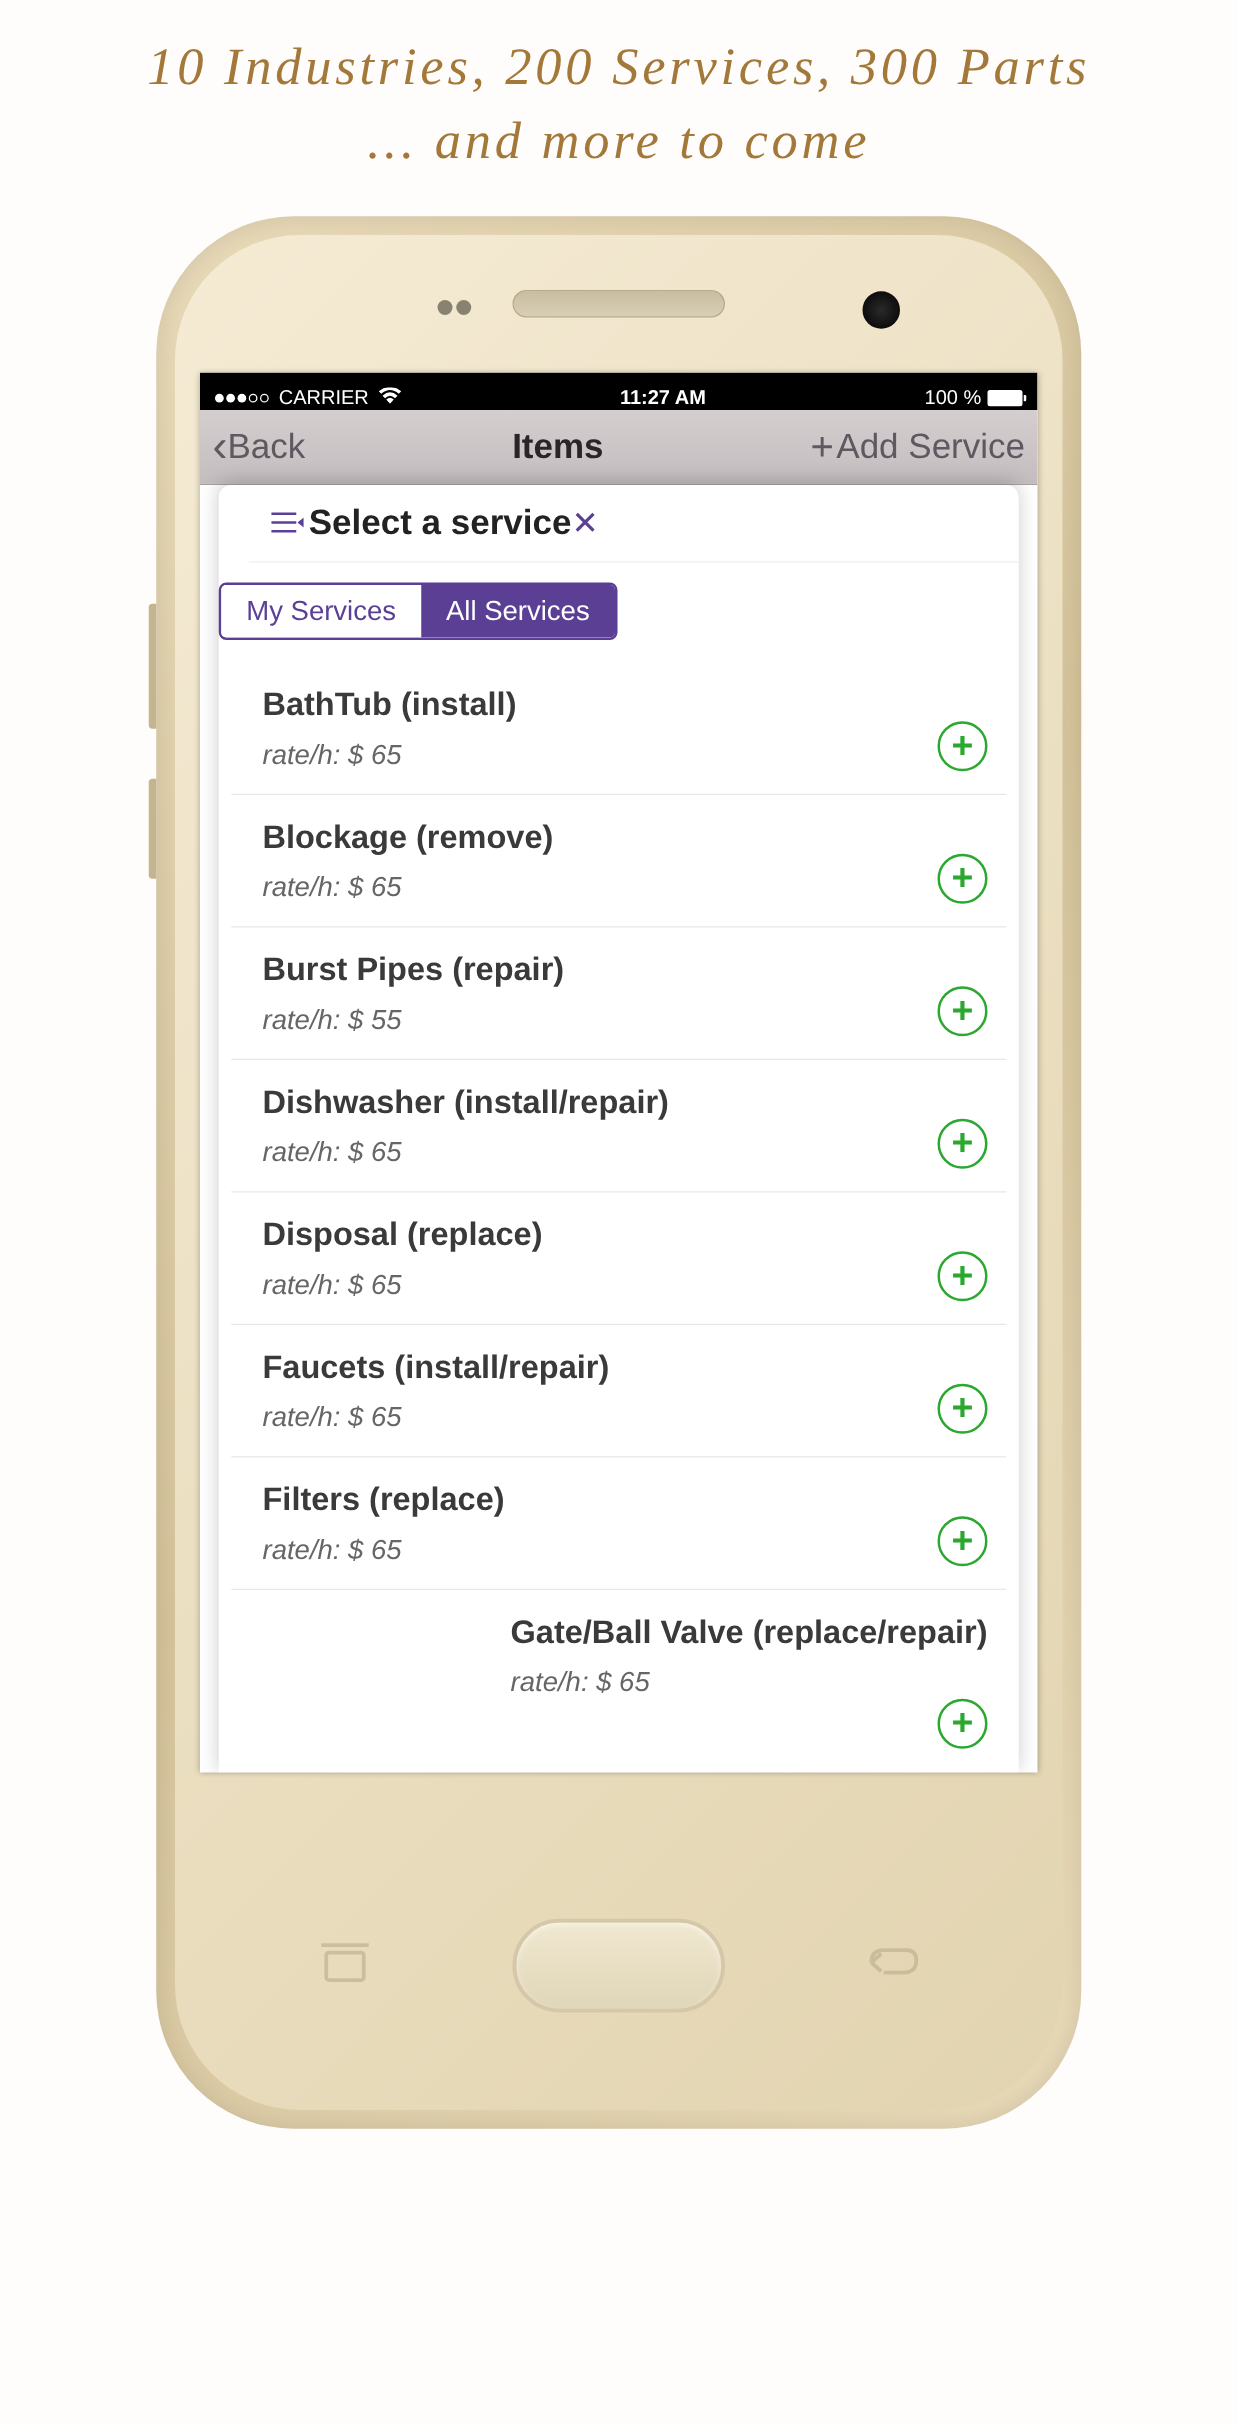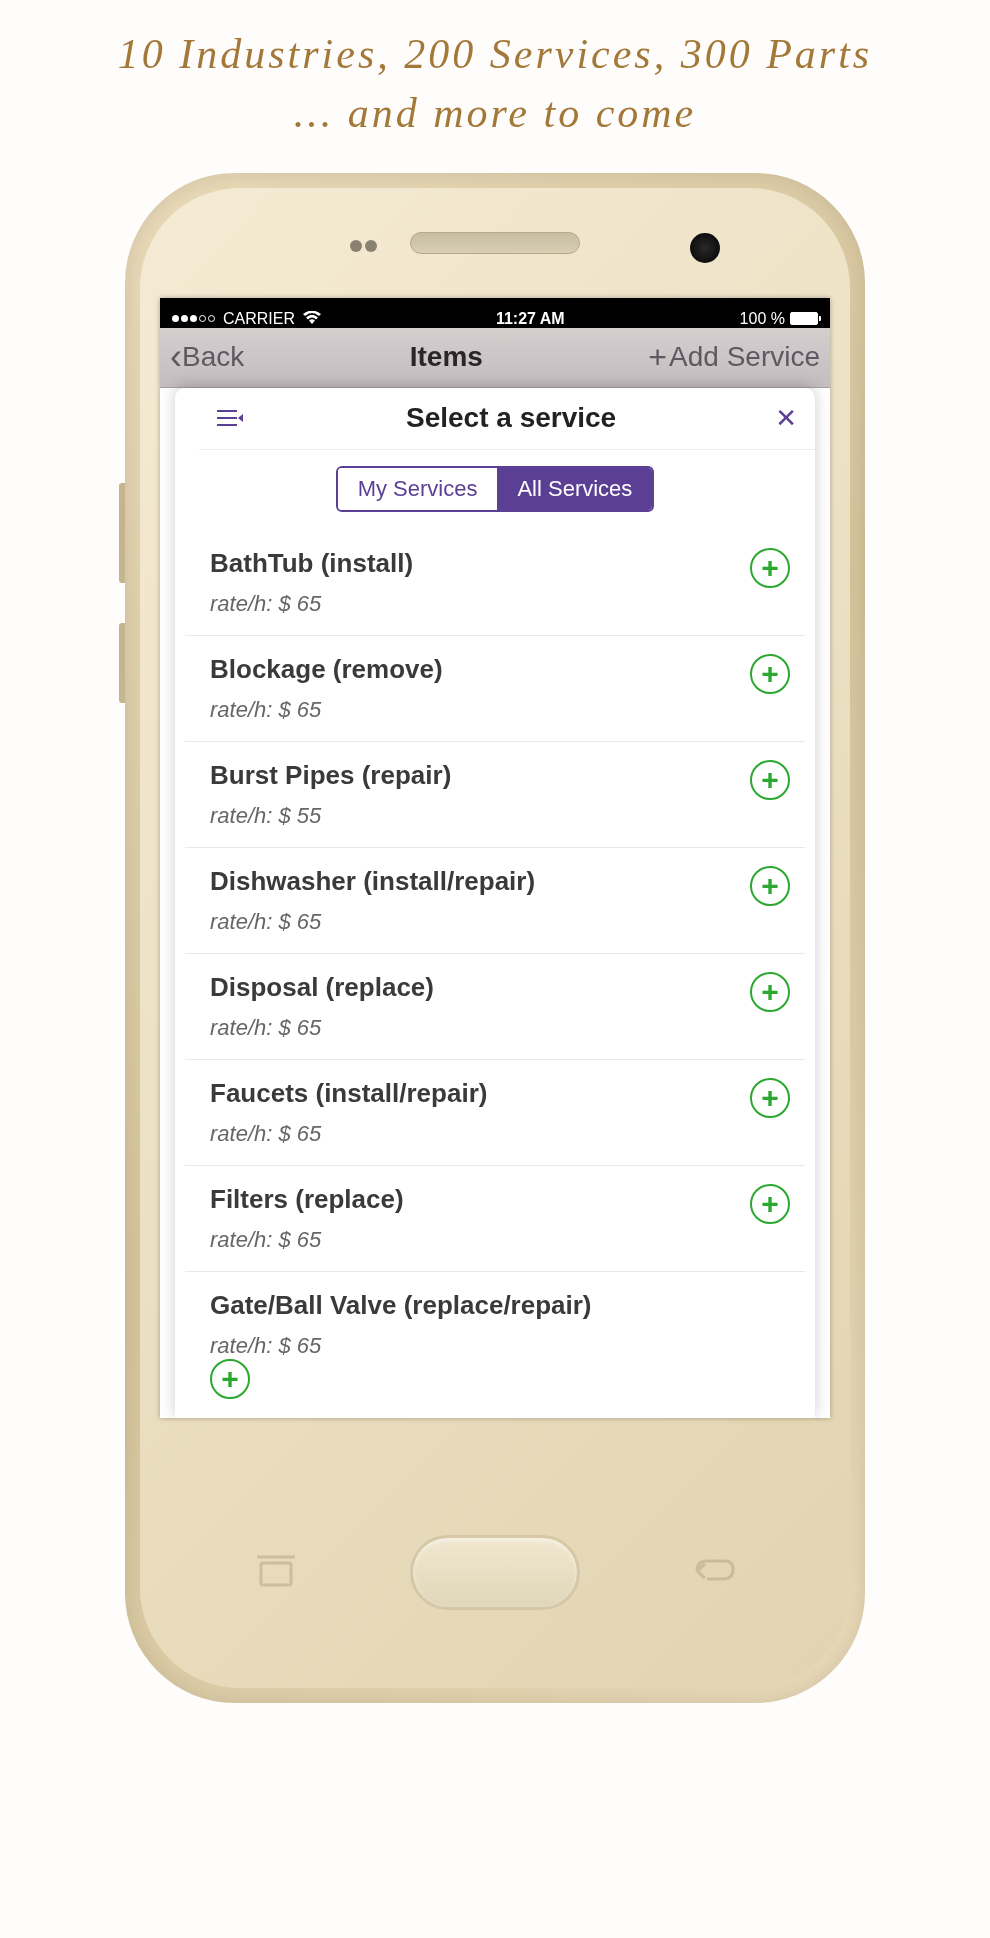--- a/index.html
+++ b/index.html
@@ -138,36 +138,35 @@
       border-top-left-radius: 10px;
       border-top-right-radius: 10px;
       box-shadow: 0 -2px 15px rgba(0,0,0,0.2);
       display:flex;
       flex-direction:column;
     }
     .modal-header {
       height: 62px;
       display:flex;
       align-items:center;
-      justify-content:space-between;
+      justify-content:flex-start;
       padding: 0 18px;
       border-bottom:1px solid #eee;
       margin-left:24px;
     }
     .menu-icon {
       width: 30px;
       color: #5b3f94;
       display:flex; flex-direction:column; gap:4px;
     }
     .menu-icon svg { width:26px; height:18px; }
     .modal-title { font-size: 28px; font-weight:700; color:#222; }
     .close-icon { color:#5b3f94; font-size:26px; font-weight:300; }
     .segment-row {
       display:flex;
-      justify-content:center;
       padding: 16px 0 18px;
     }
     .segment {
       display:flex;
       border: 2px solid #5b3f94;
       border-radius: 6px;
       overflow:hidden;
     }
     .segment-btn {
       padding: 8px 20px;
@@ -180,21 +179,21 @@
       background:#5b3f94;
       color:#fff;
     }
     .service-list {
       flex:1;
       overflow:hidden;
       padding: 0 10px;
     }
     .service-item {
       display:flex;
-      align-items:flex-start;
+      align-items:flex-end;
       justify-content:space-between;
       padding: 18px 15px 18px 25px;
       border-bottom: 1px solid #e8e8e8;
     }
     .service-item:last-child { border-bottom:none;flex-direction:column; }
     .service-info { flex:1; }
     .service-name {
       font-size: 26px;
       font-weight: 700;
       color: #3a3a3a;

